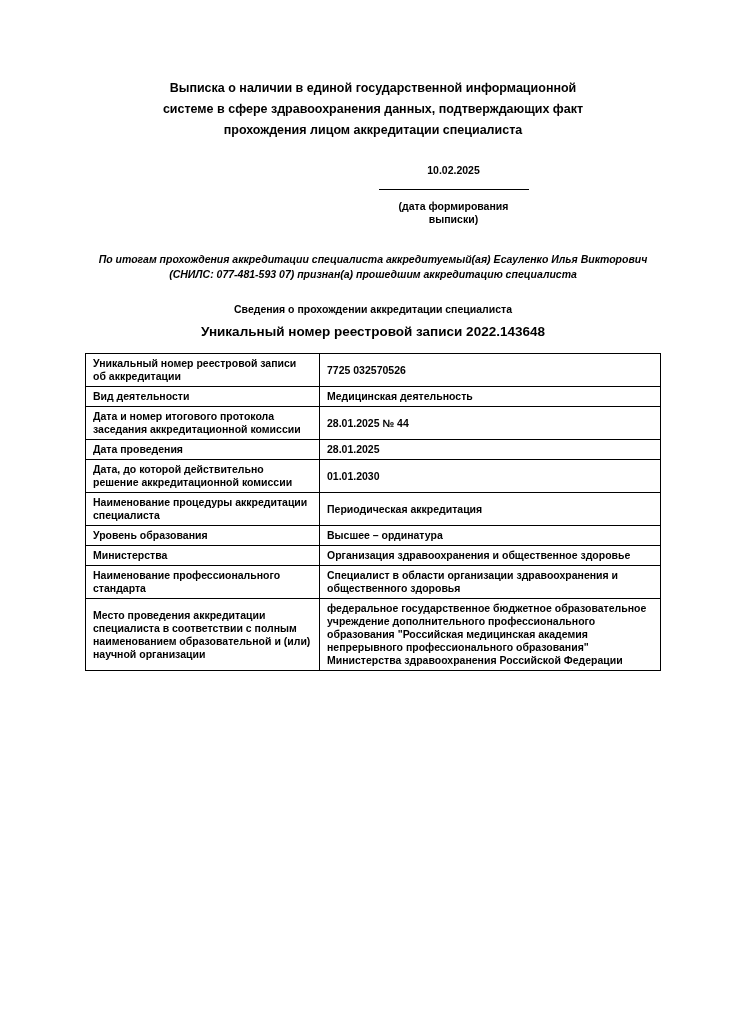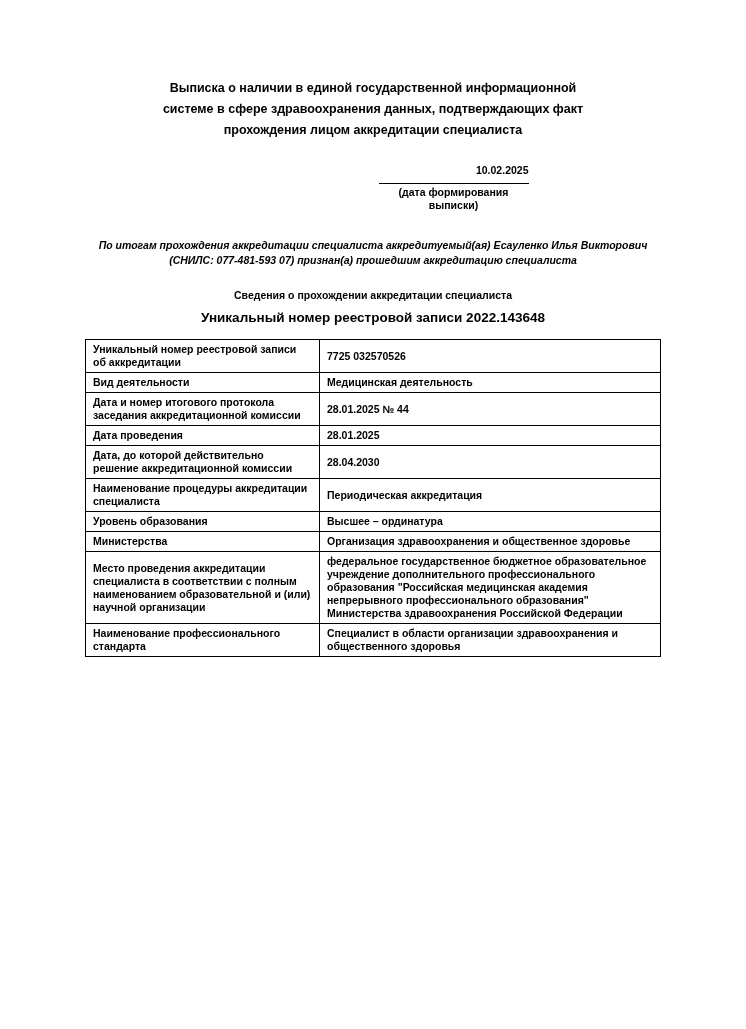--- a/index.html
+++ b/index.html
@@ -28,28 +28,27 @@
     margin: 0 auto;
   }
   .date-block {
     width: 150px;
     margin: 22px 176px 0 auto;
     text-align: center;
     font-size: 10.5px;
   }
   .date-value {
     display: block;
-    padding-bottom: 6px;
+    padding-bottom: 12px;
     border-bottom: 1.5px solid #000;
     line-height: 14px;
-    text-align: right;
   }
   .date-caption {
     display: block;
-    margin-top: 2px;
+    margin-top: 10px;
     line-height: 13px;
   }
   .intro-paragraph {
     width: 578px;
     margin: 26px auto 0 auto;
     text-align: center;
     font-size: 10.5px;
     line-height: 14.5px;
     font-style: italic;
   }
@@ -117,38 +116,38 @@
         <tr>
           <td class="label-cell">Дата и номер итогового протокола заседания аккредитационной комиссии</td>
           <td class="value-cell">28.01.2025 № 44</td>
         </tr>
         <tr>
           <td class="label-cell">Дата проведения</td>
           <td class="value-cell">28.01.2025</td>
         </tr>
         <tr>
           <td class="label-cell">Дата, до которой действительно решение аккредитационной комиссии</td>
-          <td class="value-cell">28.04.2030</td>
+          <td class="value-cell">01.01.2030</td>
         </tr>
         <tr>
           <td class="label-cell">Наименование процедуры аккредитации специалиста</td>
           <td class="value-cell">Периодическая аккредитация</td>
         </tr>
         <tr>
           <td class="label-cell">Уровень образования</td>
           <td class="value-cell">Высшее – ординатура</td>
         </tr>
         <tr>
           <td class="label-cell">Министерства</td>
           <td class="value-cell">Организация здравоохранения и общественное здоровье</td>
         </tr>
         <tr>
+          <td class="label-cell">Наименование профессионального стандарта</td>
+          <td class="value-cell">Специалист в области организации здравоохранения и общественного здоровья</td>
+        </tr>
+        <tr>
           <td class="label-cell">Место проведения аккредитации специалиста в соответствии с полным наименованием образовательной и (или) научной организации</td>
           <td class="value-cell">федеральное государственное бюджетное образовательное учреждение дополнительного профессионального образования "Российская медицинская академия непрерывного профессионального образования" Министерства здравоохранения Российской Федерации</td>
-        </tr>
-        <tr>
-          <td class="label-cell">Наименование профессионального стандарта</td>
-          <td class="value-cell">Специалист в области организации здравоохранения и общественного здоровья</td>
         </tr>
       </tbody>
   </table>
 
 </div>
 
 </body></html>

